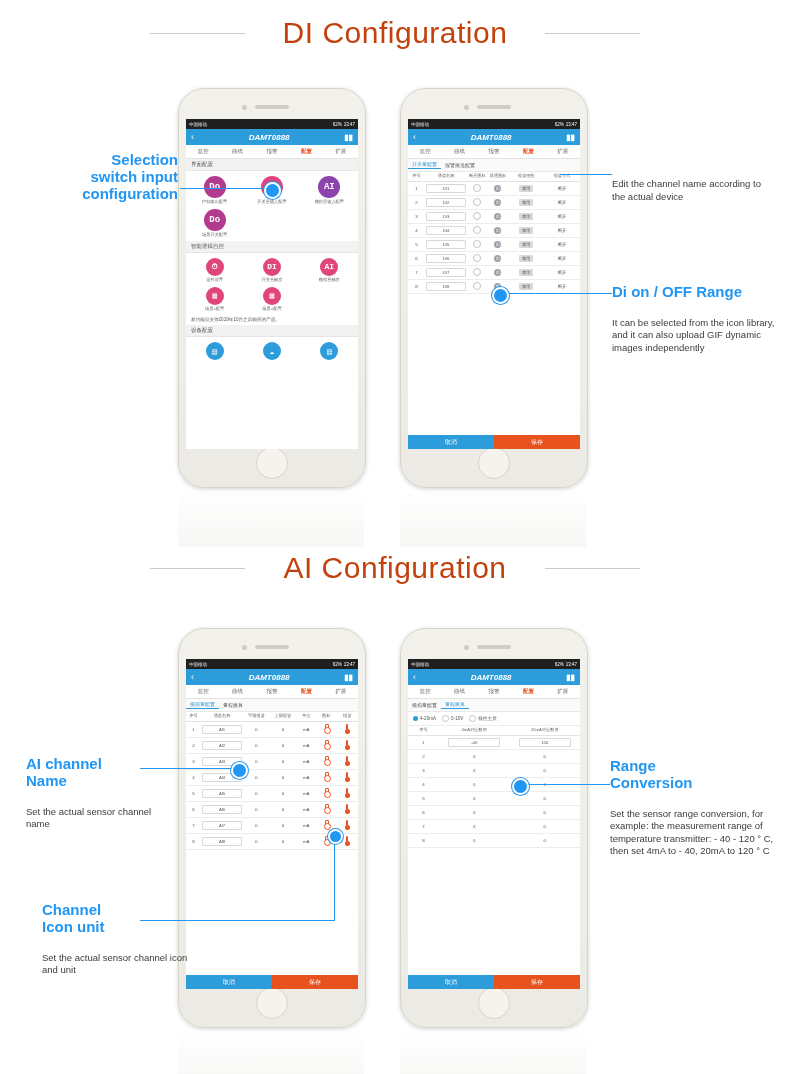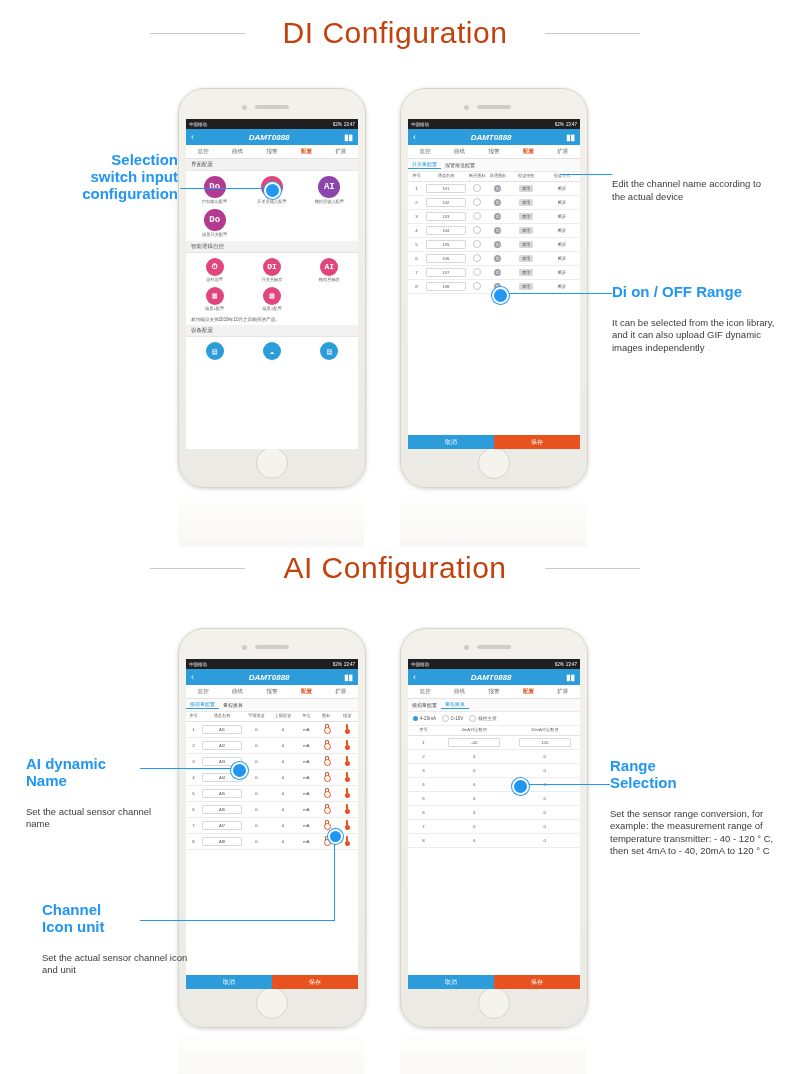--- a/index.html
+++ b/index.html
@@ -655,36 +655,36 @@
       <div class="btnrow">
         <div class="b cancel">取消</div>
         <div class="b save">保存</div>
       </div>
 
     </div>
   </div>
   <div class="reflect" style="left:400px;top:497px;"></div>
 
   <div class="ann" style="left:26px;top:226px;width:150px;">
-    <div class="h" style="white-space:pre-line;">AI dynamic
+    <div class="h" style="white-space:pre-line;">AI channel
 Name</div>
     <div class="b">Set the actual sensor channel name</div>
   </div>
   <div class="leader" style="left:140px;top:238px;width:100px;"></div>
   <div class="dot" style="left:231px;top:232px;"></div>
 
   <div class="ann" style="left:42px;top:372px;width:150px;">
     <div class="h" style="white-space:pre-line;">Channel
 Icon unit</div>
     <div class="b">Set the actual sensor channel icon and unit</div>
   </div>
   <div class="leader" style="left:140px;top:390px;width:195px;"></div>
   <div class="leader v" style="left:334px;top:306px;width:1px;height:84px;"></div>
   <div class="dot sm" style="left:328px;top:299px;"></div>
 
   <div class="ann right" style="left:610px;top:228px;width:172px;">
     <div class="h" style="white-space:pre-line;">Range
-Selection</div>
+Conversion</div>
     <div class="b">Set the sensor range conversion, for example: the measurement range of temperature transmitter: - 40 - 120 ° C, then set 4mA to - 40, 20mA to 120 ° C</div>
   </div>
   <div class="leader" style="left:520px;top:254px;width:90px;"></div>
   <div class="dot" style="left:512px;top:248px;"></div>
 </div>
 
 </body></html>

